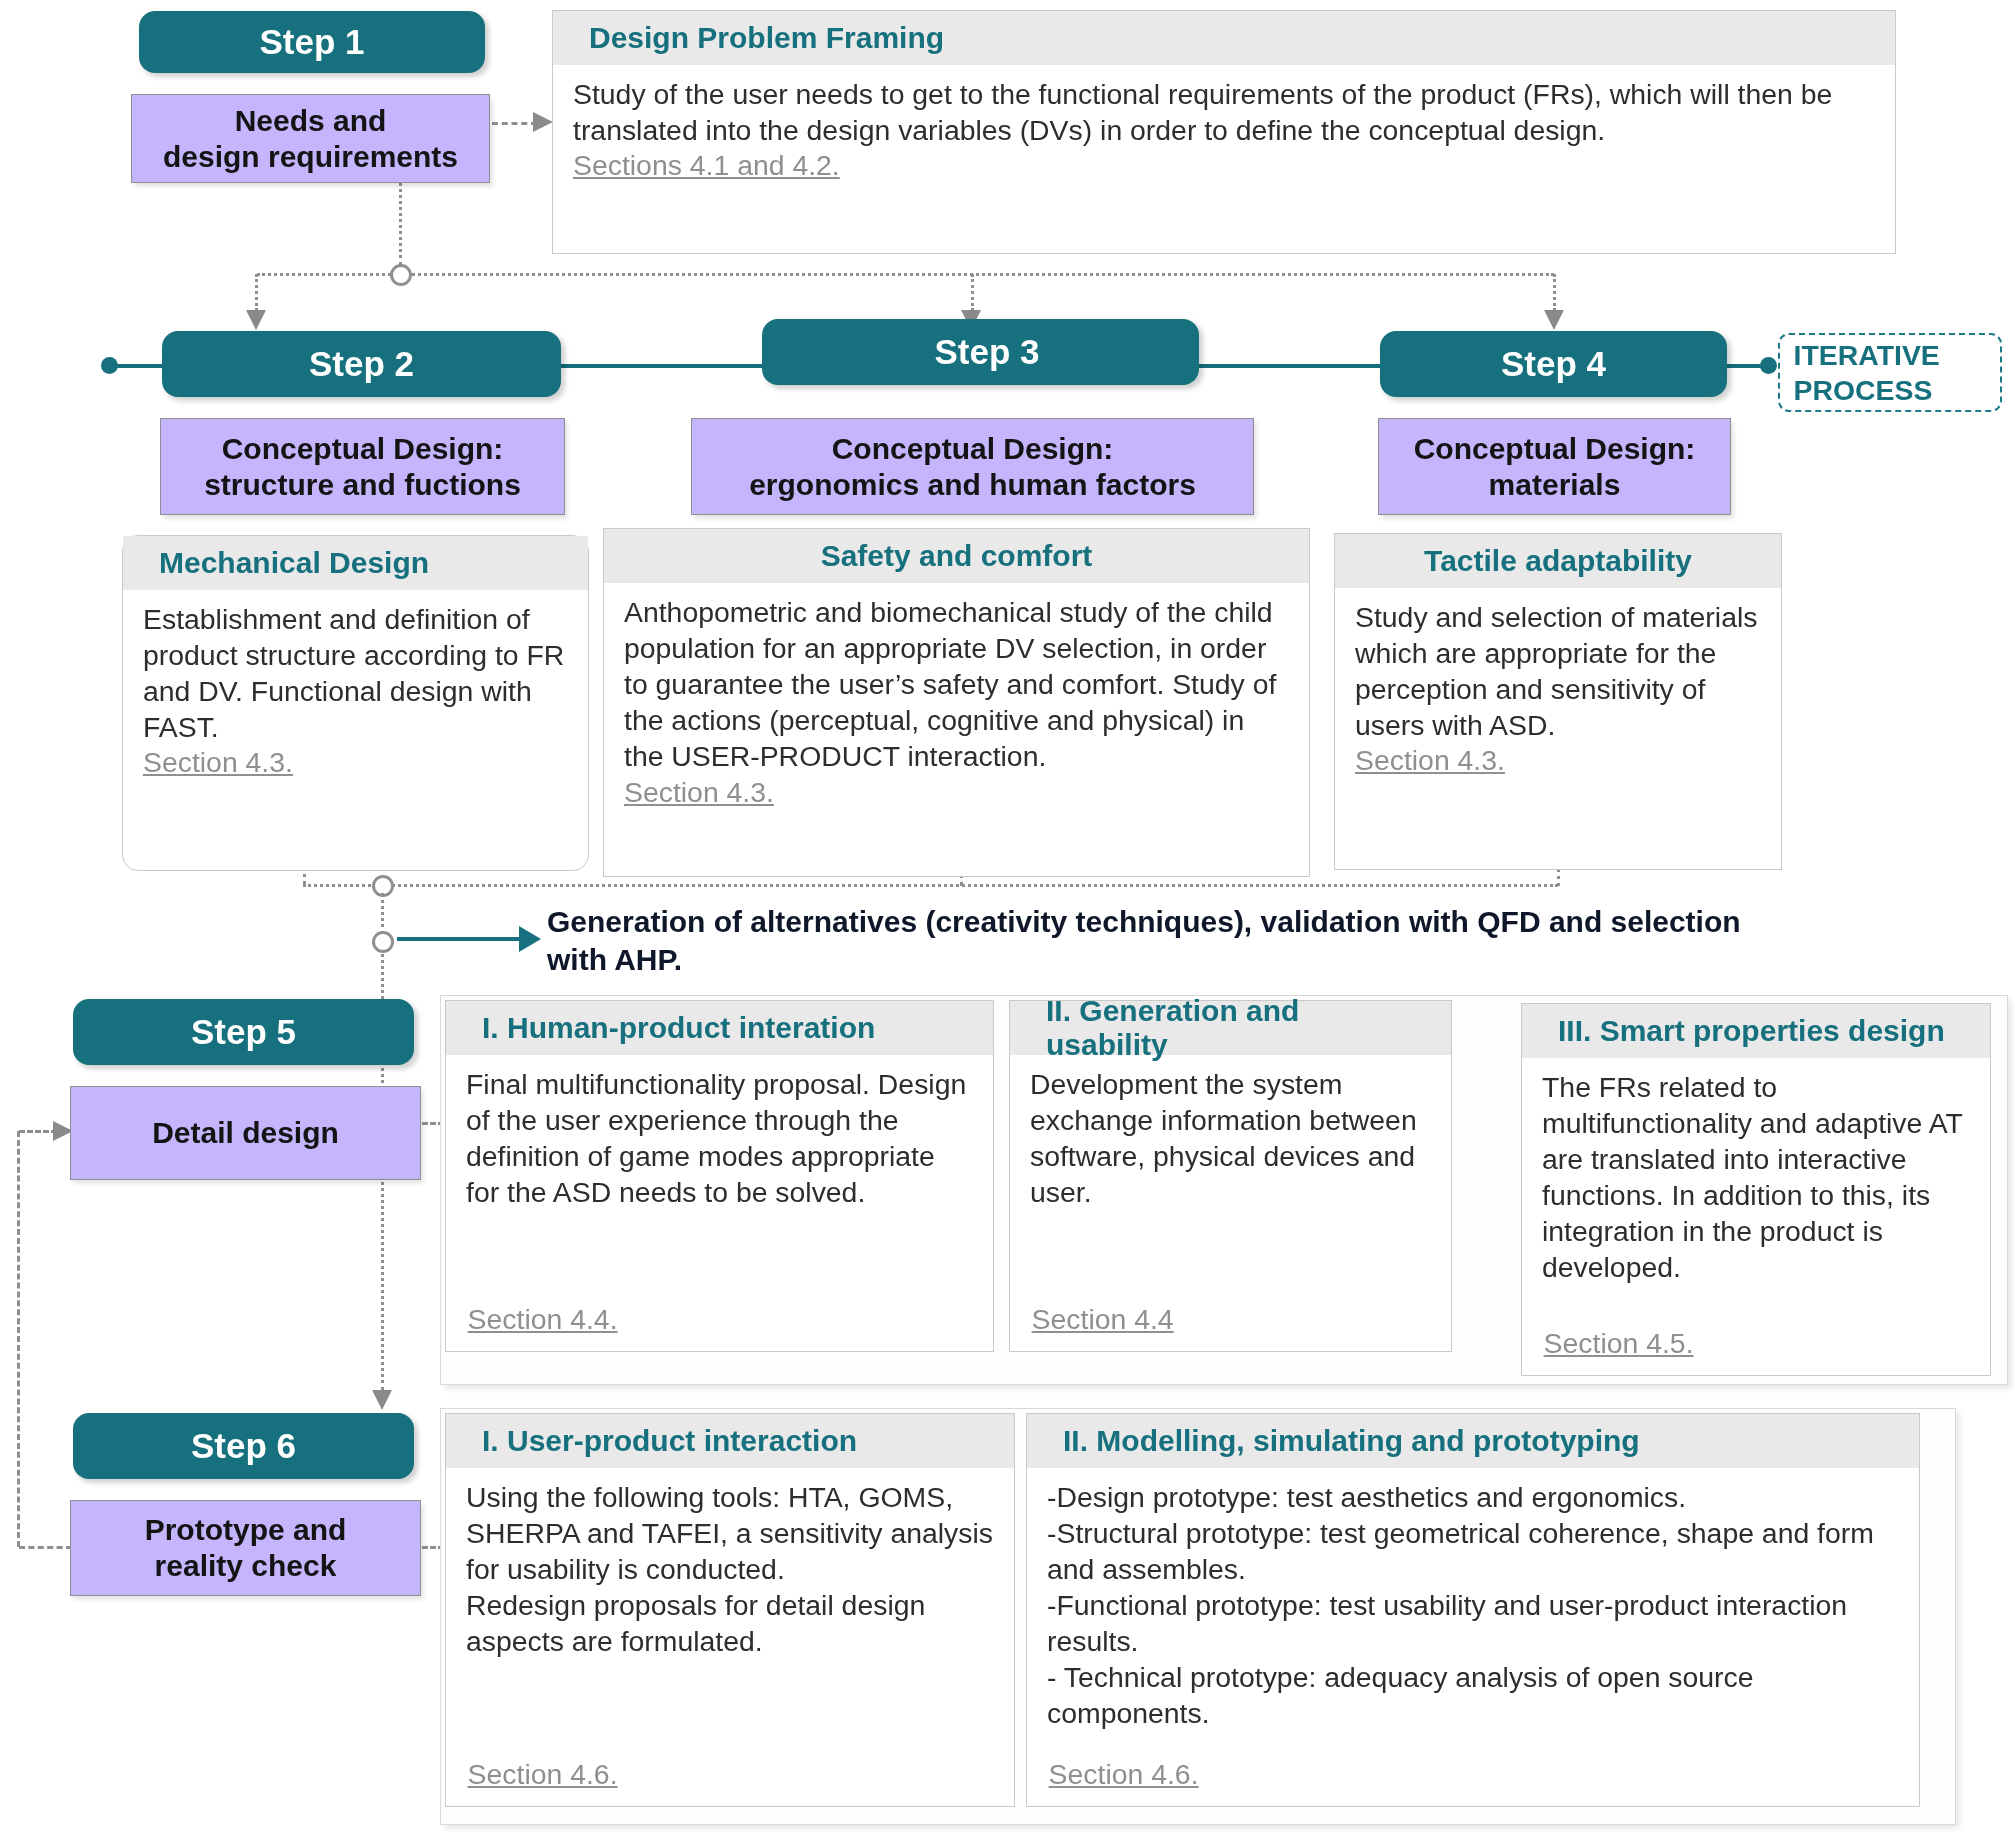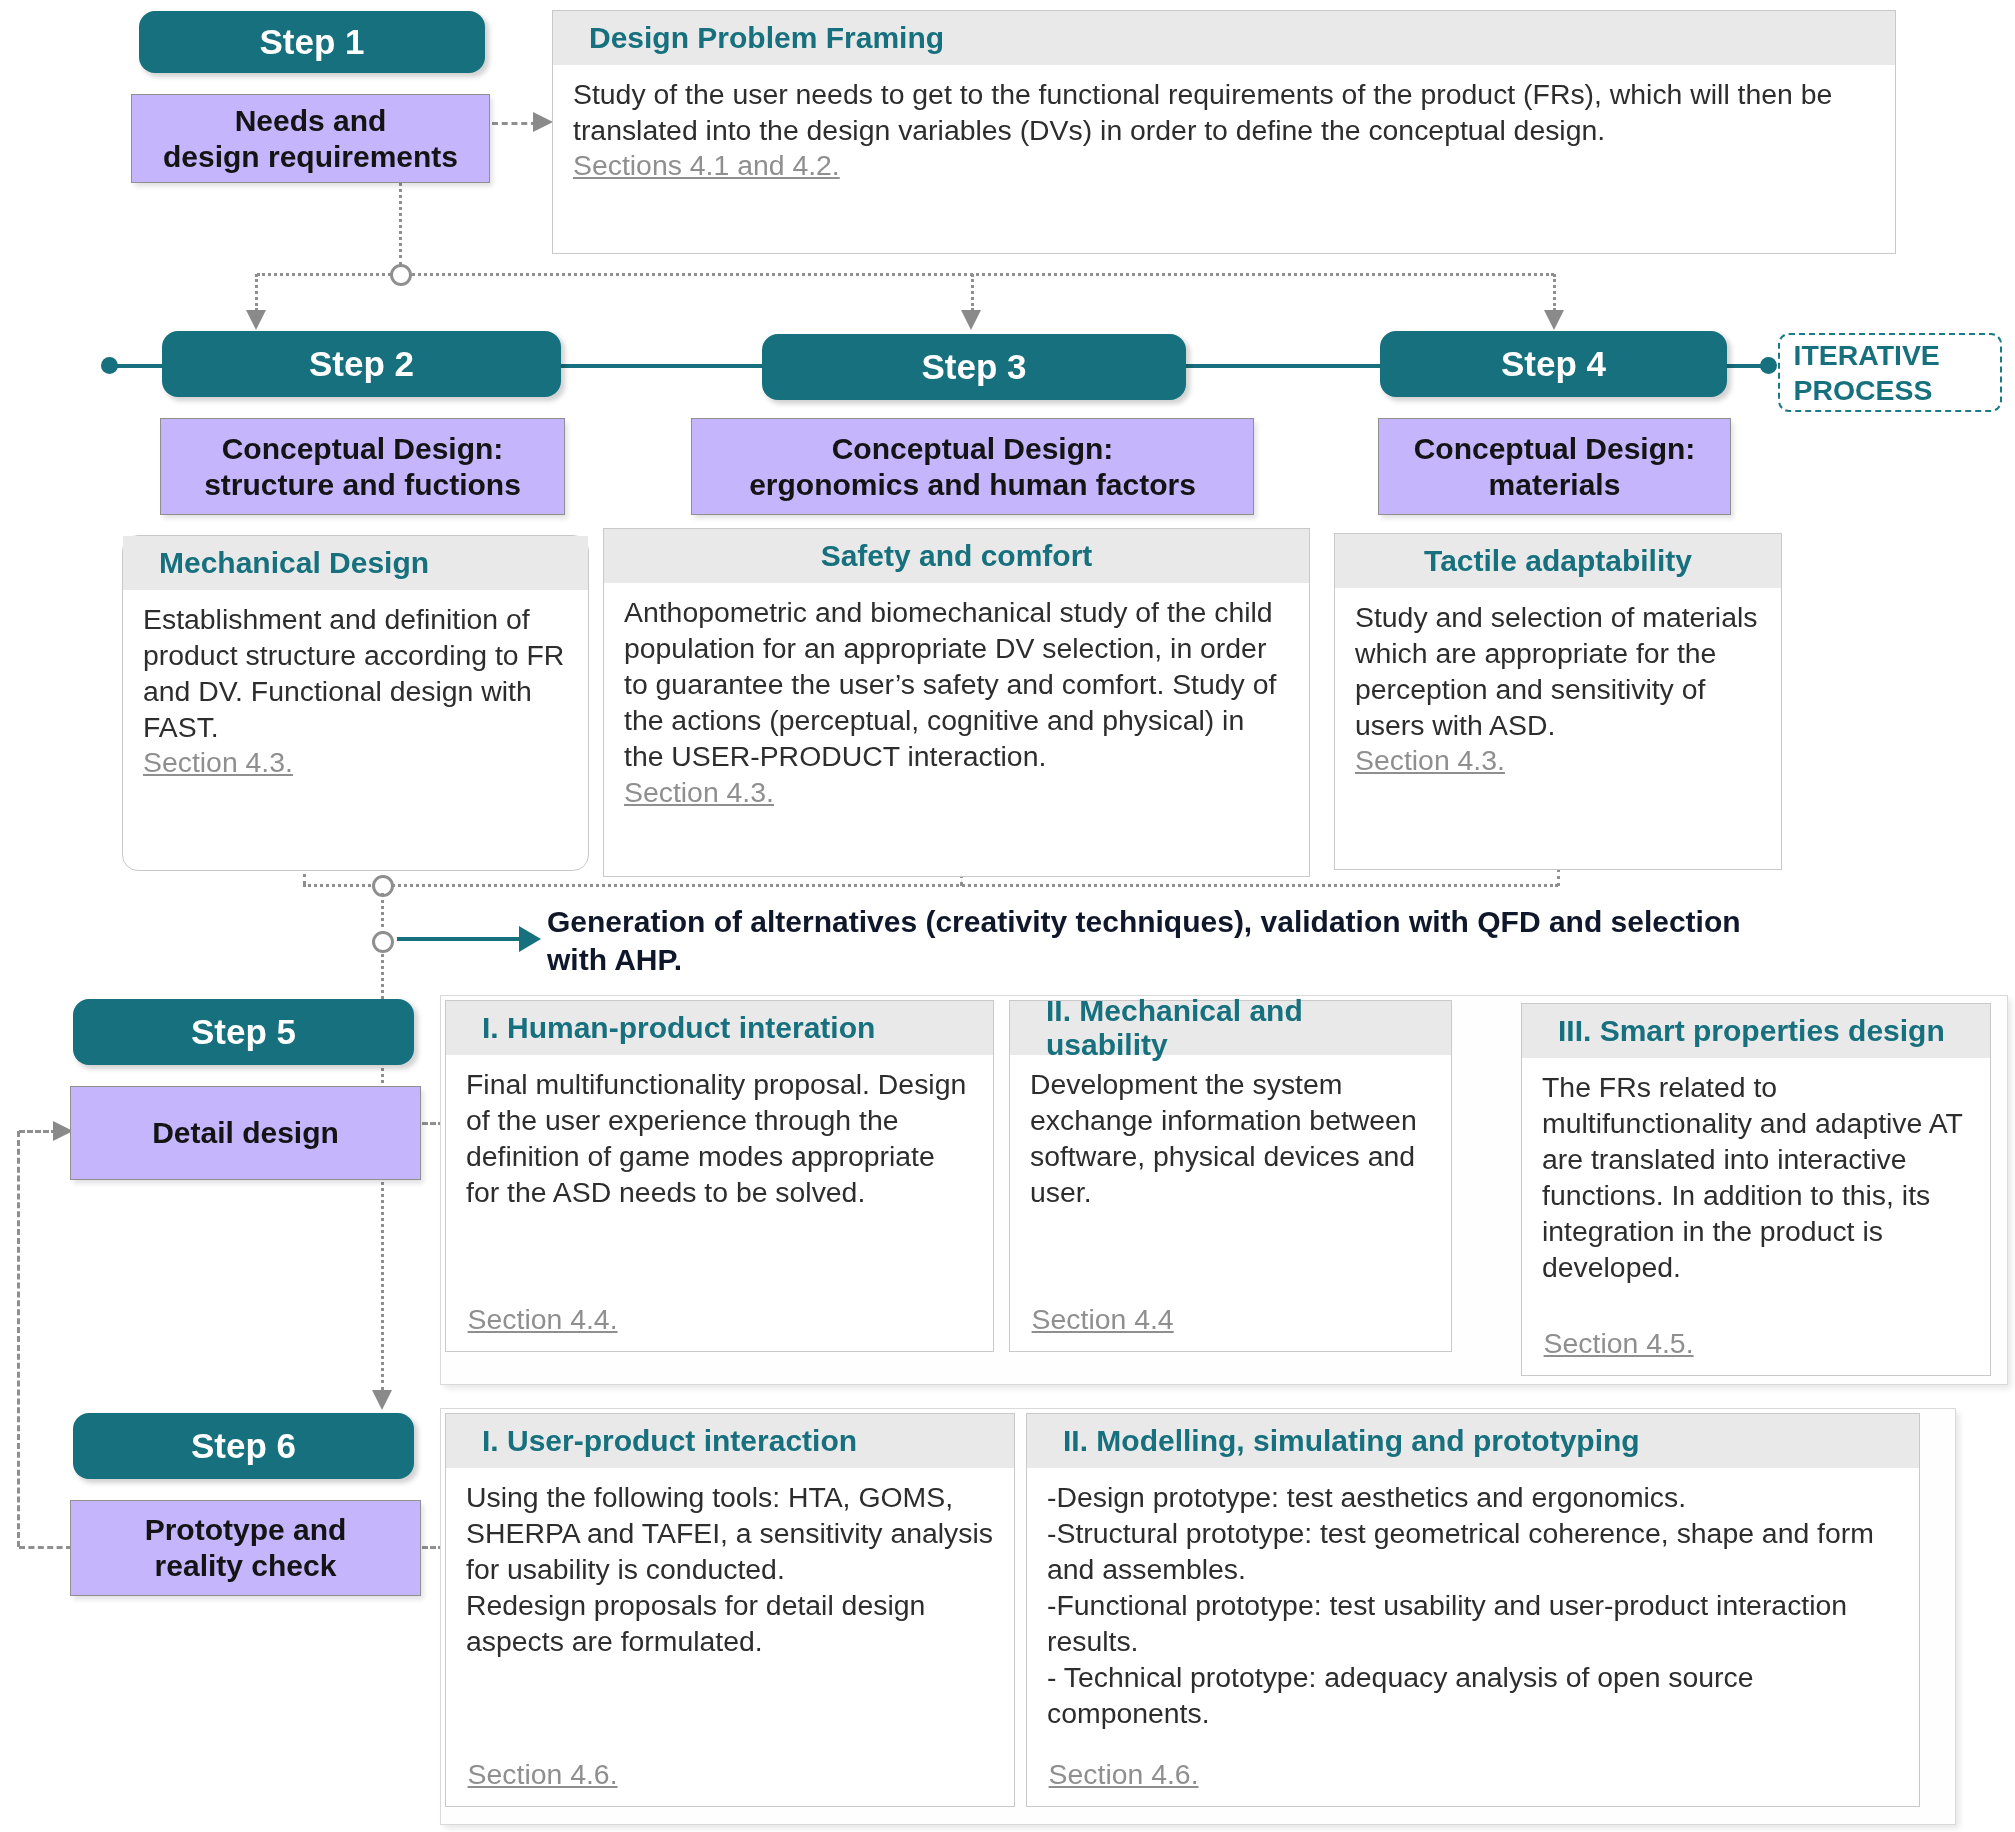--- a/index.html
+++ b/index.html
@@ -91,21 +91,21 @@
   </div>
   <div class="abs card" style="left:552px;top:10px;width:1342px;height:242px;">
     <div class="card-header">Design Problem Framing</div>
     <div class="card-text">Study of the user needs to get to the functional requirements of the product (FRs), which will then be translated into the design variables (DVs) in order to define the conceptual design.</div>
     <span class="link inline">Sections 4.1 and 4.2.</span>
   </div>
 
   <div class="abs step-btn" style="left:162px;top:331px;width:399px;height:66px;">
     <span>Step 2</span>
   </div>
-  <div class="abs step-btn" style="left:762px;top:334px;width:424px;height:66px;">
+  <div class="abs step-btn" style="left:762px;top:319px;width:424px;height:66px;padding-left:13px;">
     <span>Step 3</span>
   </div>
   <div class="abs step-btn" style="left:1380px;top:331px;width:347px;height:66px;">
     <span>Step 4</span>
   </div>
   <div class="abs iterative" style="left:1778px;top:333px;width:193px;height:75px;">
     <span>ITERATIVE
 PROCESS</span>
   </div>
 
@@ -147,21 +147,21 @@
     <span>Detail design</span>
   </div>
 
   <div class="abs group" style="left:440px;top:995px;width:1566px;height:388px;"></div>
   <div class="abs card" style="left:445px;top:1000px;width:547px;height:350px;">
     <div class="card-header">I. Human-product interation</div>
     <div class="card-text">Final multifunctionality proposal. Design of the user experience through the definition of game modes appropriate for the ASD needs to be solved.</div>
     <span class="link bottom">Section 4.4.</span>
   </div>
   <div class="abs card" style="left:1009px;top:1000px;width:441px;height:350px;">
-    <div class="card-header">II. Mechanical and usability</div>
+    <div class="card-header">II. Generation and usability</div>
     <div class="card-text">Development the system exchange information between software, physical devices and user.</div>
     <span class="link bottom">Section 4.4</span>
   </div>
   <div class="abs card" style="left:1521px;top:1003px;width:468px;height:371px;">
     <div class="card-header">III. Smart properties design</div>
     <div class="card-text">The FRs related to multifunctionality and adaptive AT are translated into interactive functions. In addition to this, its integration in the product is developed.</div>
     <span class="link bottom">Section 4.5.</span>
   </div>
 
   <div class="abs step-btn" style="left:73px;top:1413px;width:341px;height:66px;">

